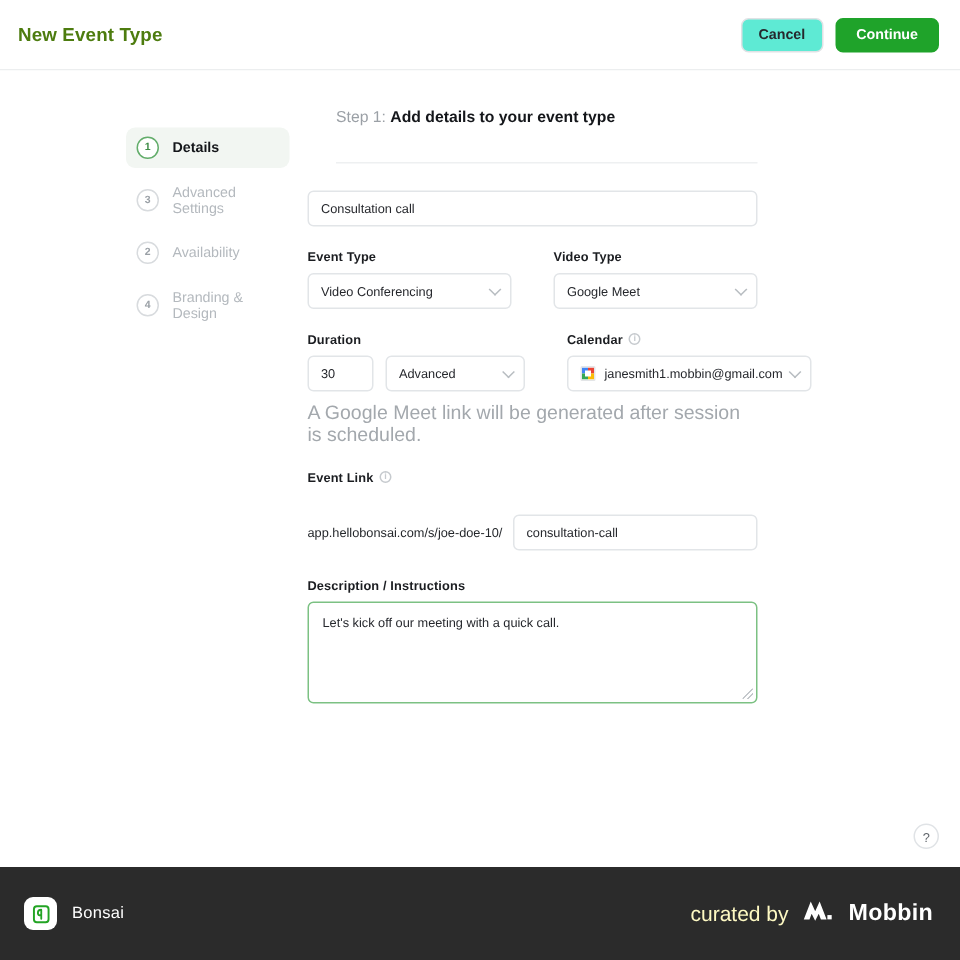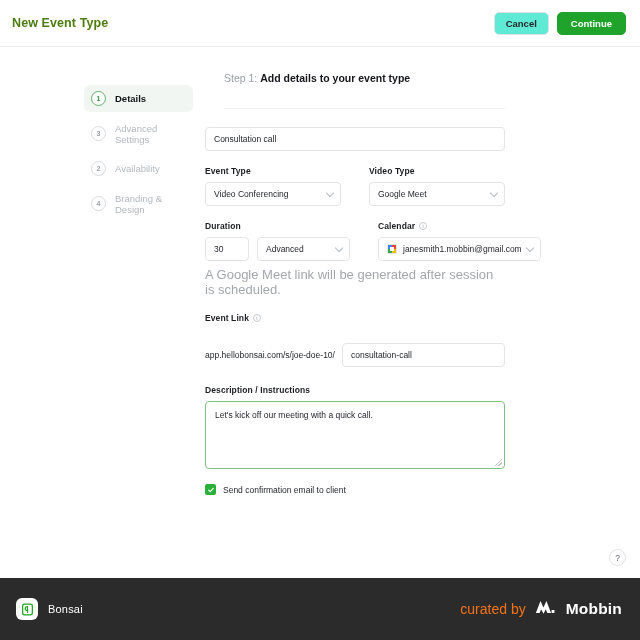--- a/index.html
+++ b/index.html
@@ -168,21 +168,21 @@
     display: flex; align-items: center;
     padding: 0 18px 0 16px;
   }
   .brand { display: flex; align-items: center; gap: 10px; }
   .brand-mark {
     width: 22px; height: 22px; border-radius: 6px; background: #ffffff;
     display: flex; align-items: center; justify-content: center;
   }
   .brand-name { color: #ffffff; font-size: 11px; font-weight: 500; letter-spacing: .2px; }
   .curated { margin-left: auto; display: flex; align-items: center; gap: 9px; }
-  .curated-text { color: #f97316; font-size: 14px; font-weight: 400; }
+  .curated-text { color: #fef9c3; font-size: 14px; font-weight: 400; }
   .mobbin-name { color: #ffffff; font-size: 15.5px; font-weight: 600; letter-spacing: .2px; }
 </style>
 </head>
 <body>
 
 <div class="app">
 
   <div class="header">
     <div class="header-title">New Event Type</div>
     <div class="header-actions">
@@ -285,28 +285,20 @@
         </div>
 
         <div class="field" style="margin-top:18px;">
           <div class="field-label">Description / Instructions</div>
           <div class="textarea">
             <span>Let's kick off our meeting with a quick call.</span>
             <span class="resize-grip"></span>
           </div>
         </div>
 
-        <div class="checkbox-row">
-          <span class="checkbox">
-            <svg width="8" height="8" viewBox="0 0 12 12">
-              <path d="M2.5 6.2 L4.8 8.5 L9.4 3.5" fill="none" stroke="#ffffff" stroke-width="1.8" stroke-linecap="round" stroke-linejoin="round"></path>
-            </svg>
-          </span>
-          <span class="checkbox-label">Send confirmation email to client</span>
-        </div>
 
       </div>
     </div>
 
     <div class="help-btn">?</div>
   </div>
 
   <div class="footer">
     <div class="brand">
       <span class="brand-mark">

